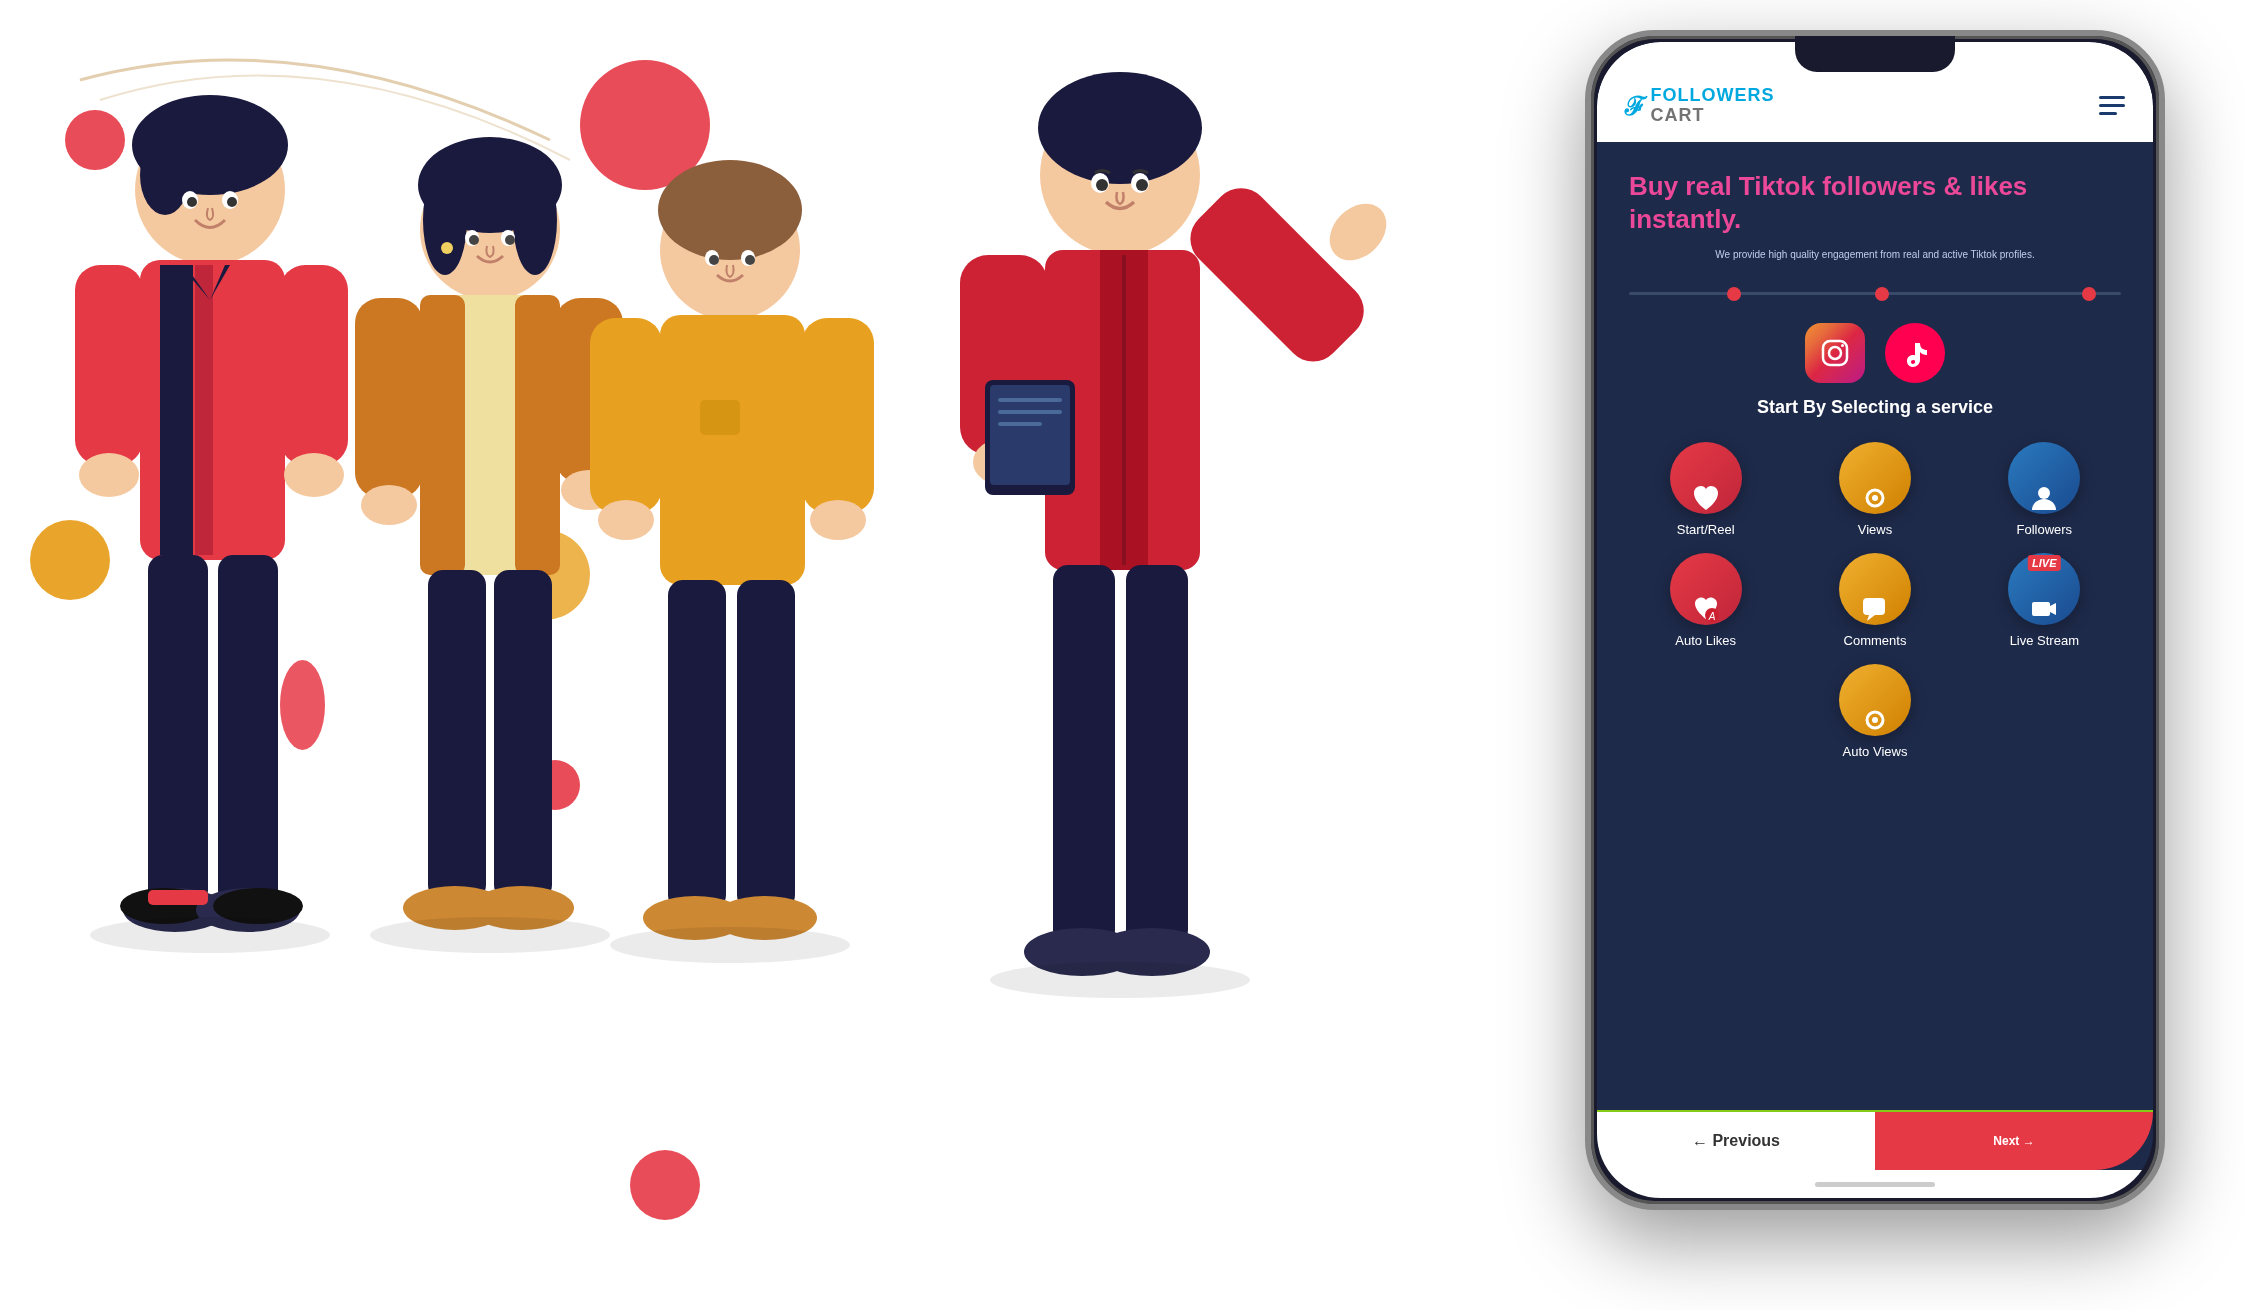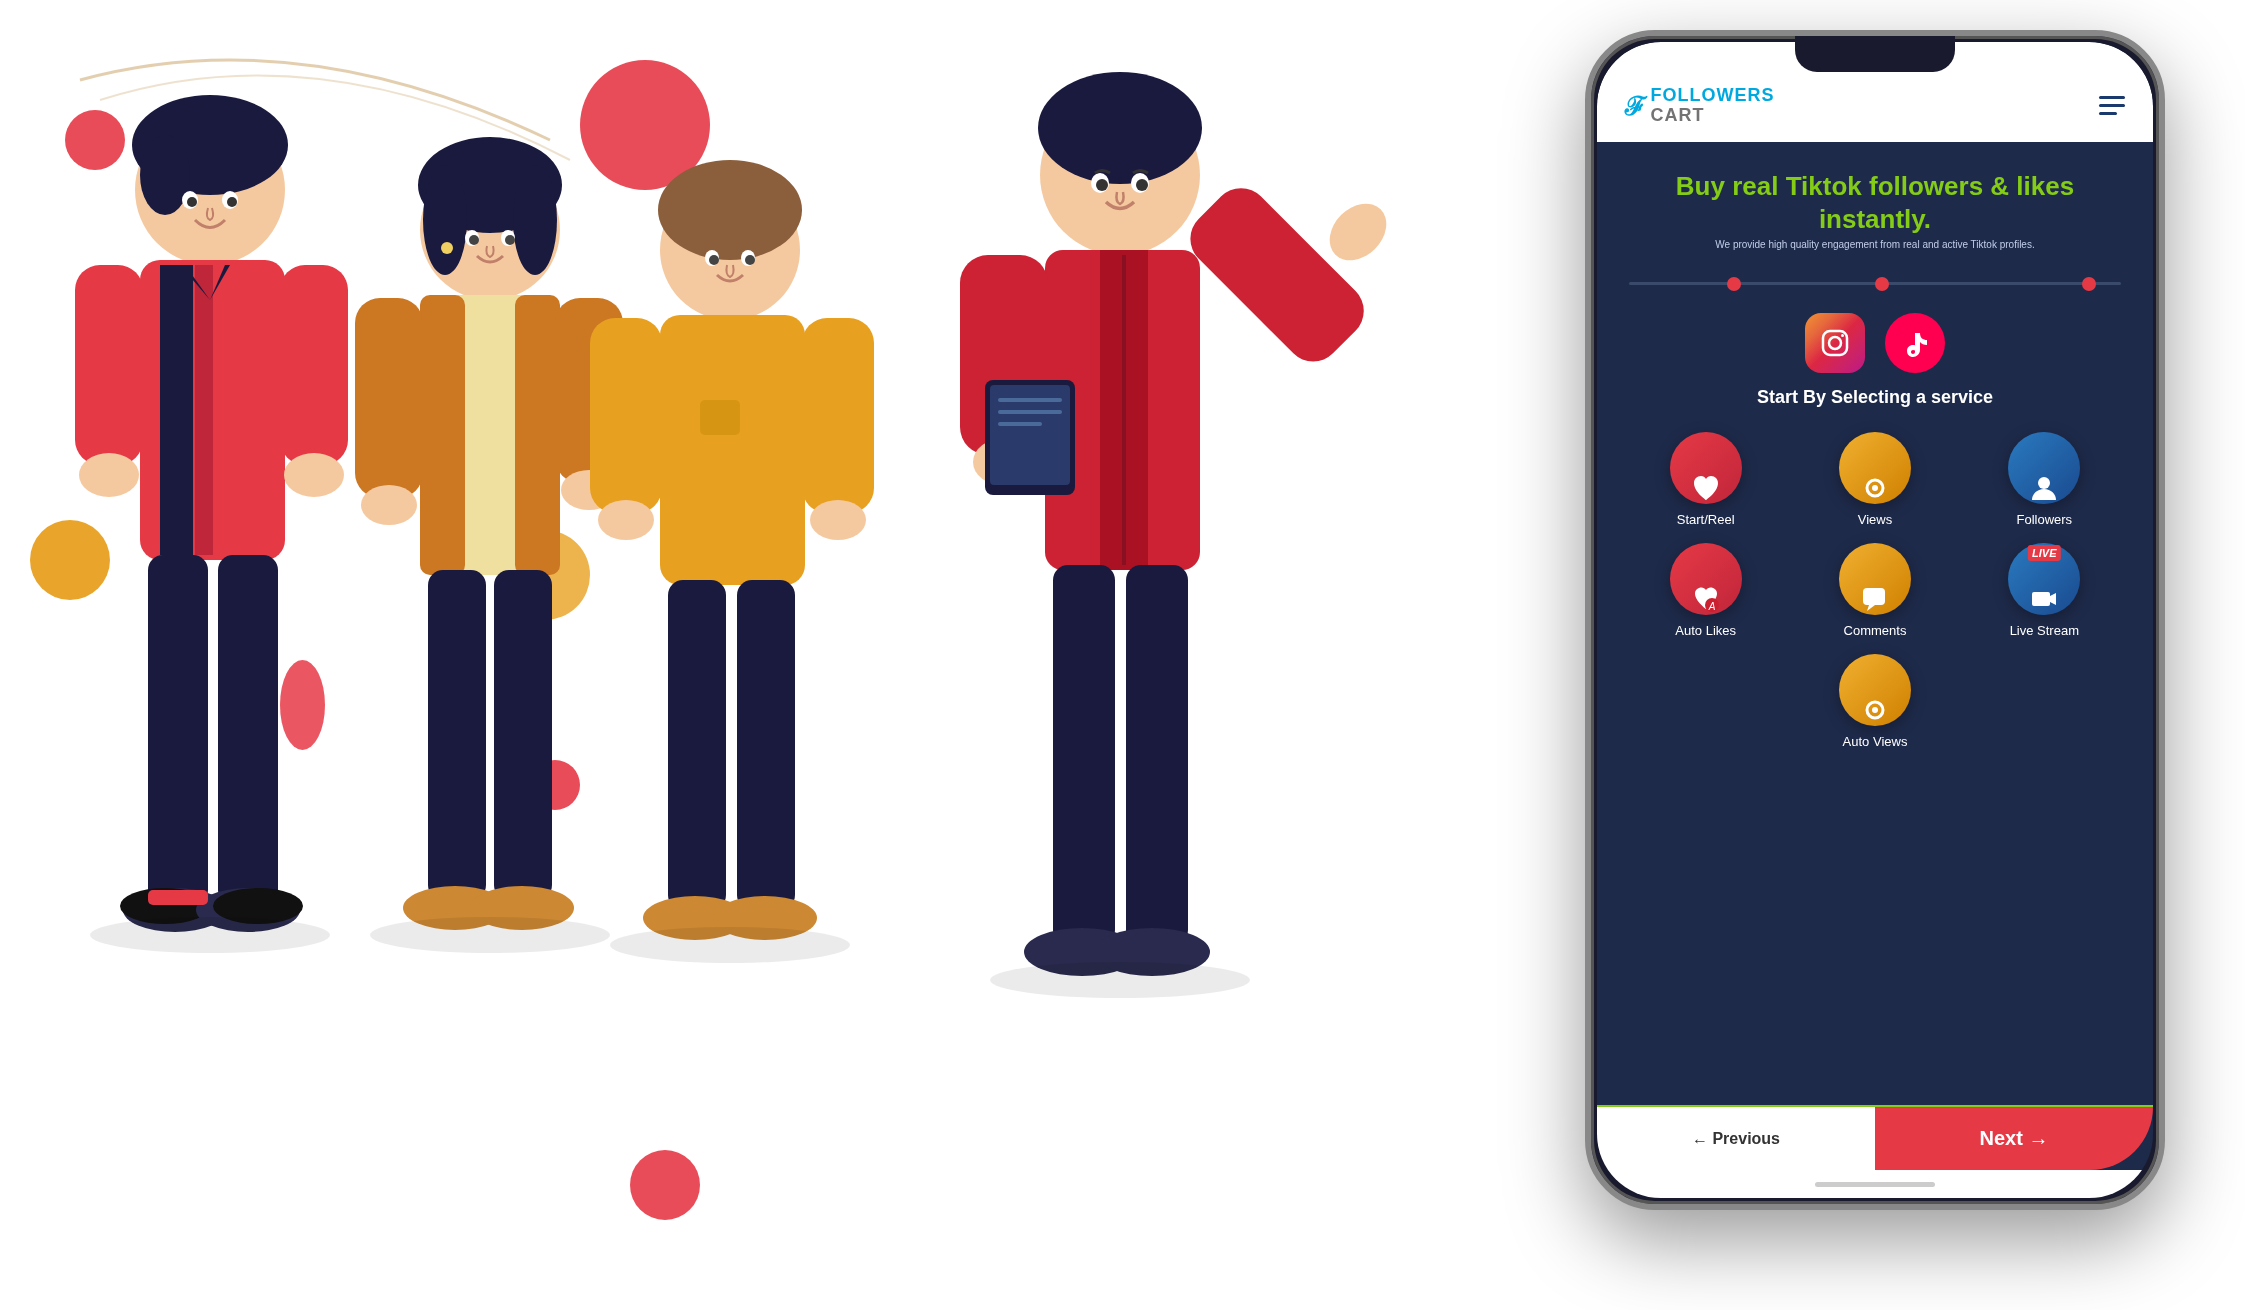--- a/index.html
+++ b/index.html
@@ -134,26 +134,26 @@
       flex: 1;
       background: #1e2a4a;
       padding: 28px 32px;
       display: flex;
       flex-direction: column;
       align-items: center;
       overflow: hidden;
     }
 
     .headline {
-      color: #84cc16;
+      color: #ec4899;
       font-size: 26px;
       font-weight: 700;
-      text-align: center;
+      text-align: left;
       line-height: 1.3;
-      margin-bottom: 0;
+      margin-bottom: 10px;
     }
 
     .subheadline {
       color: #c0cce8;
       font-size: 10px;
       text-align: center;
       line-height: 1.5;
       margin-bottom: 30px;
     }
 
@@ -288,21 +288,21 @@
       justify-content: center;
       gap: 6px;
     }
 
     .footer-next {
       flex: 1;
       background: #e63946;
       padding: 20px;
       text-align: center;
       color: #fff;
-      font-size: 20px;
+      font-size: 12px;
       font-weight: 600;
       cursor: pointer;
       display: flex;
       align-items: center;
       justify-content: center;
       gap: 6px;
       border-radius: 0 0 64px 0;
     }
 
     .phone-bottom-bar {

